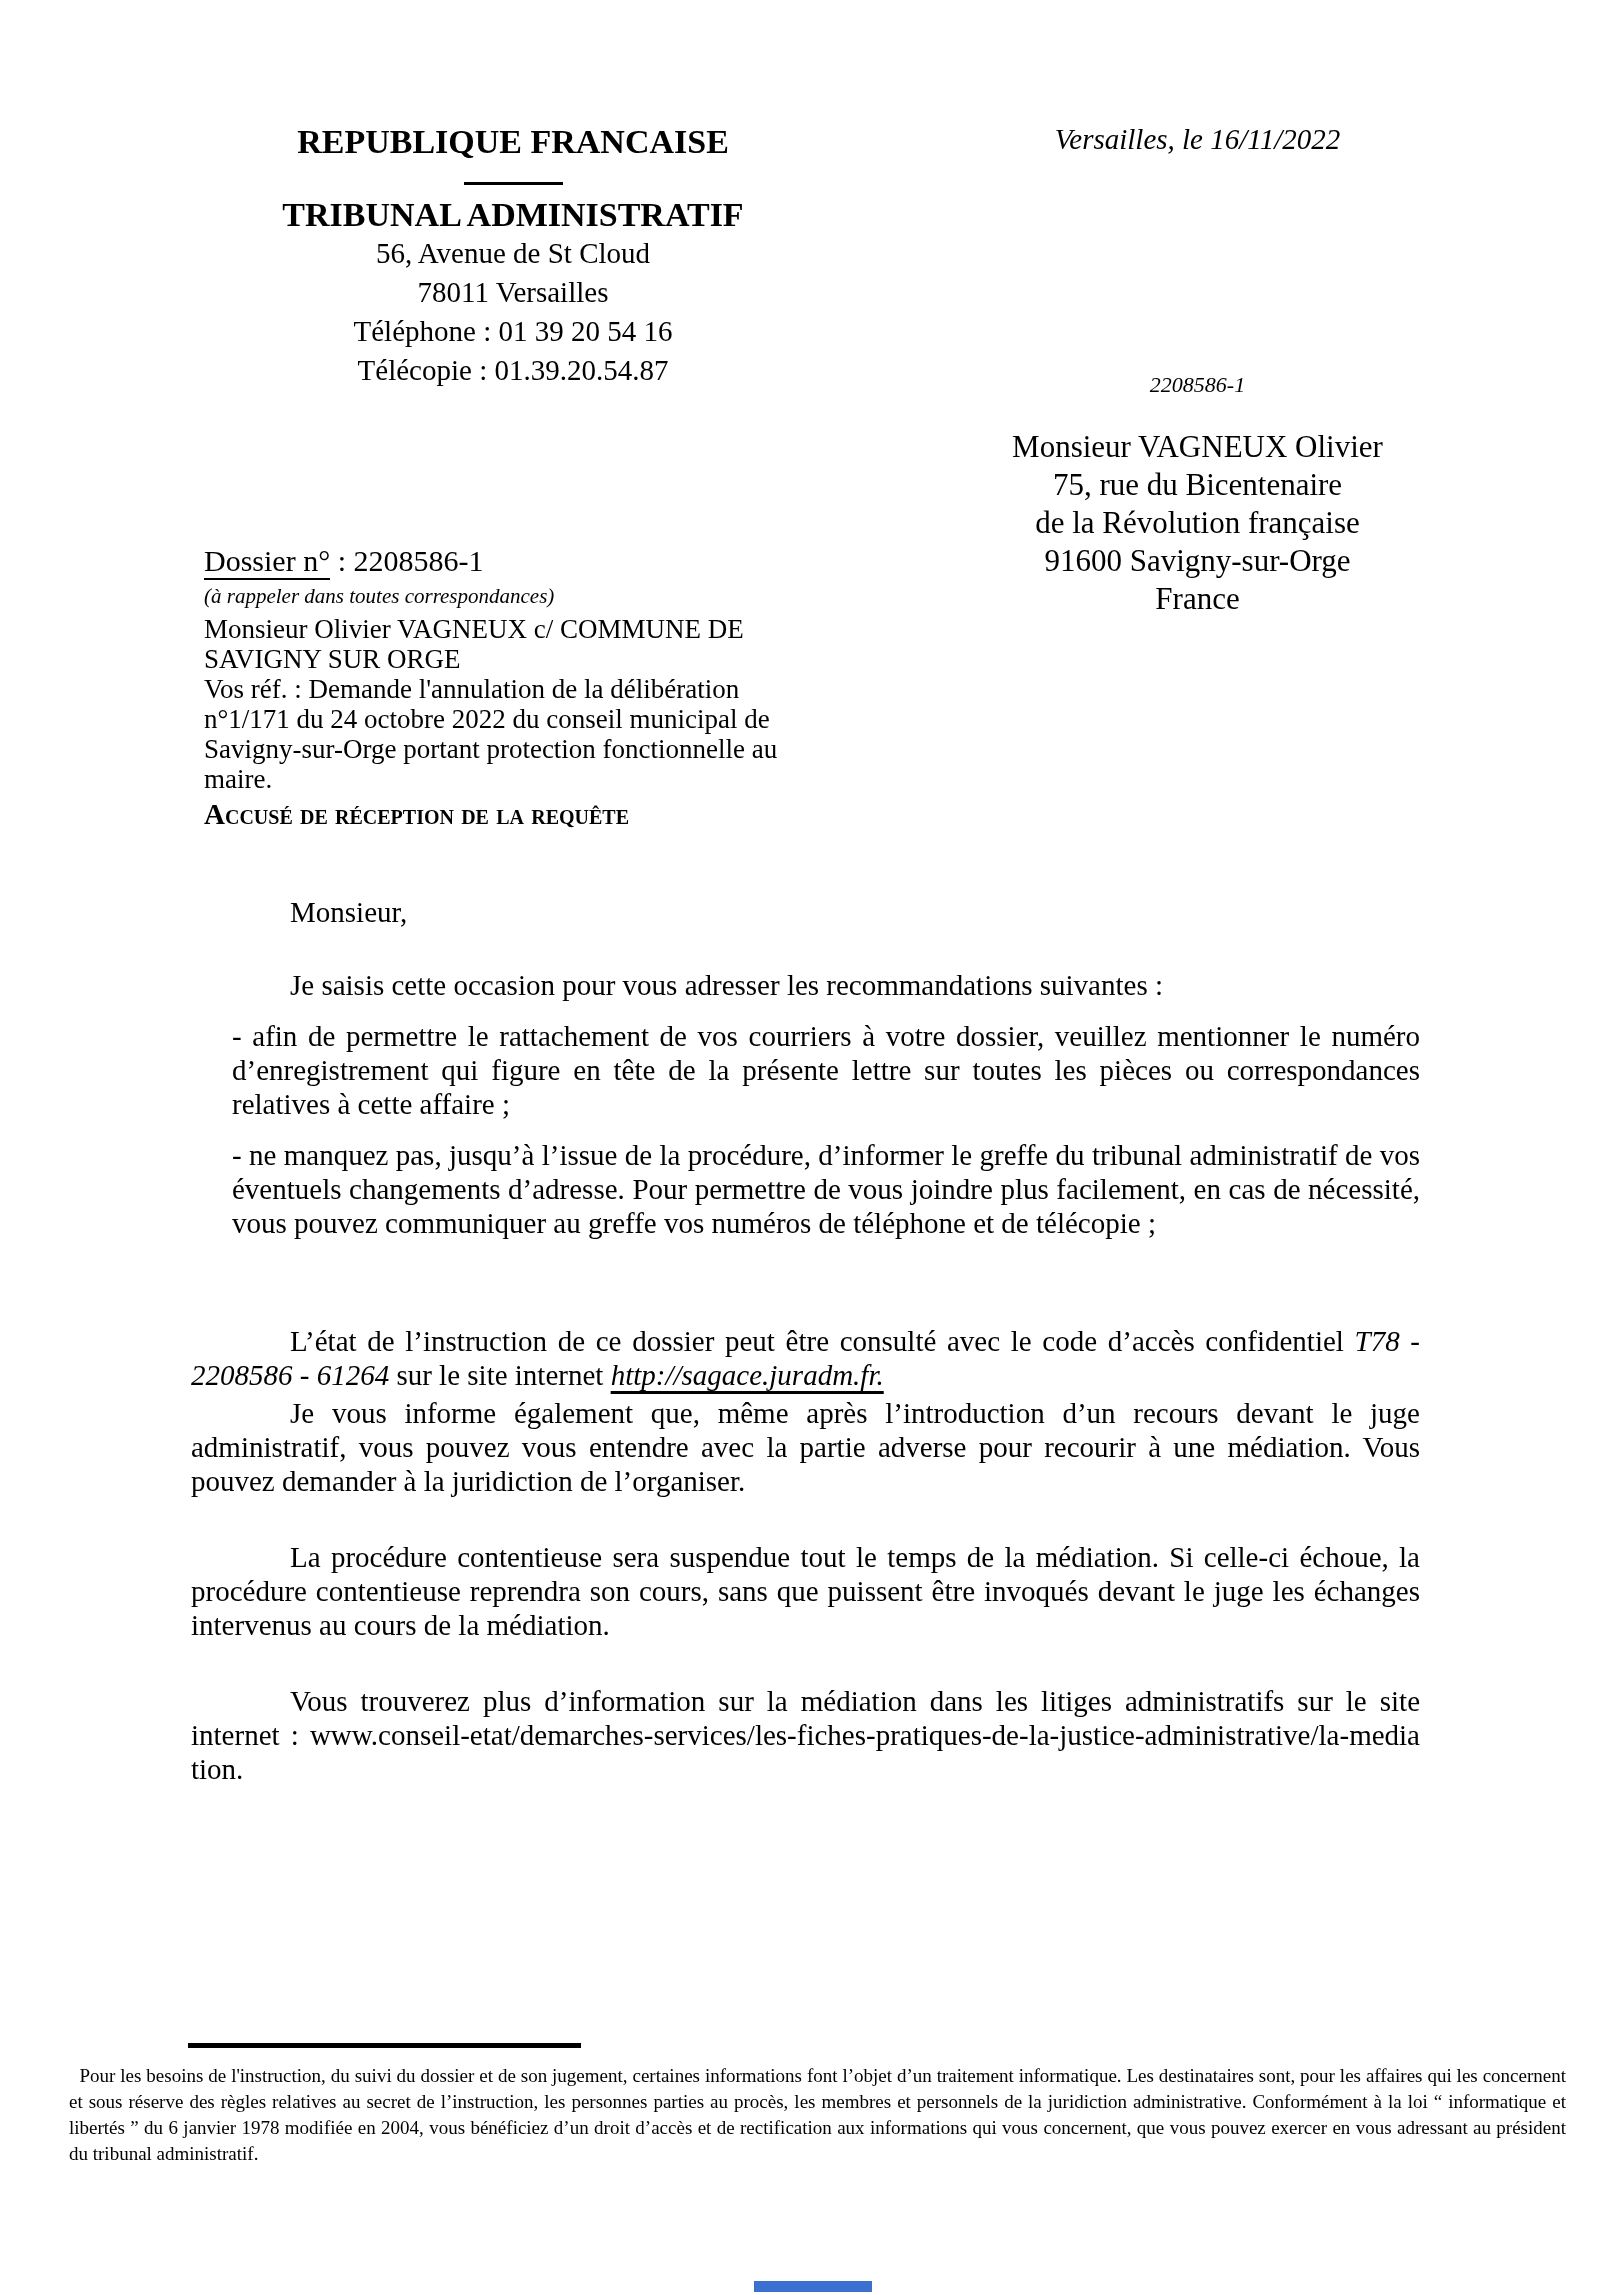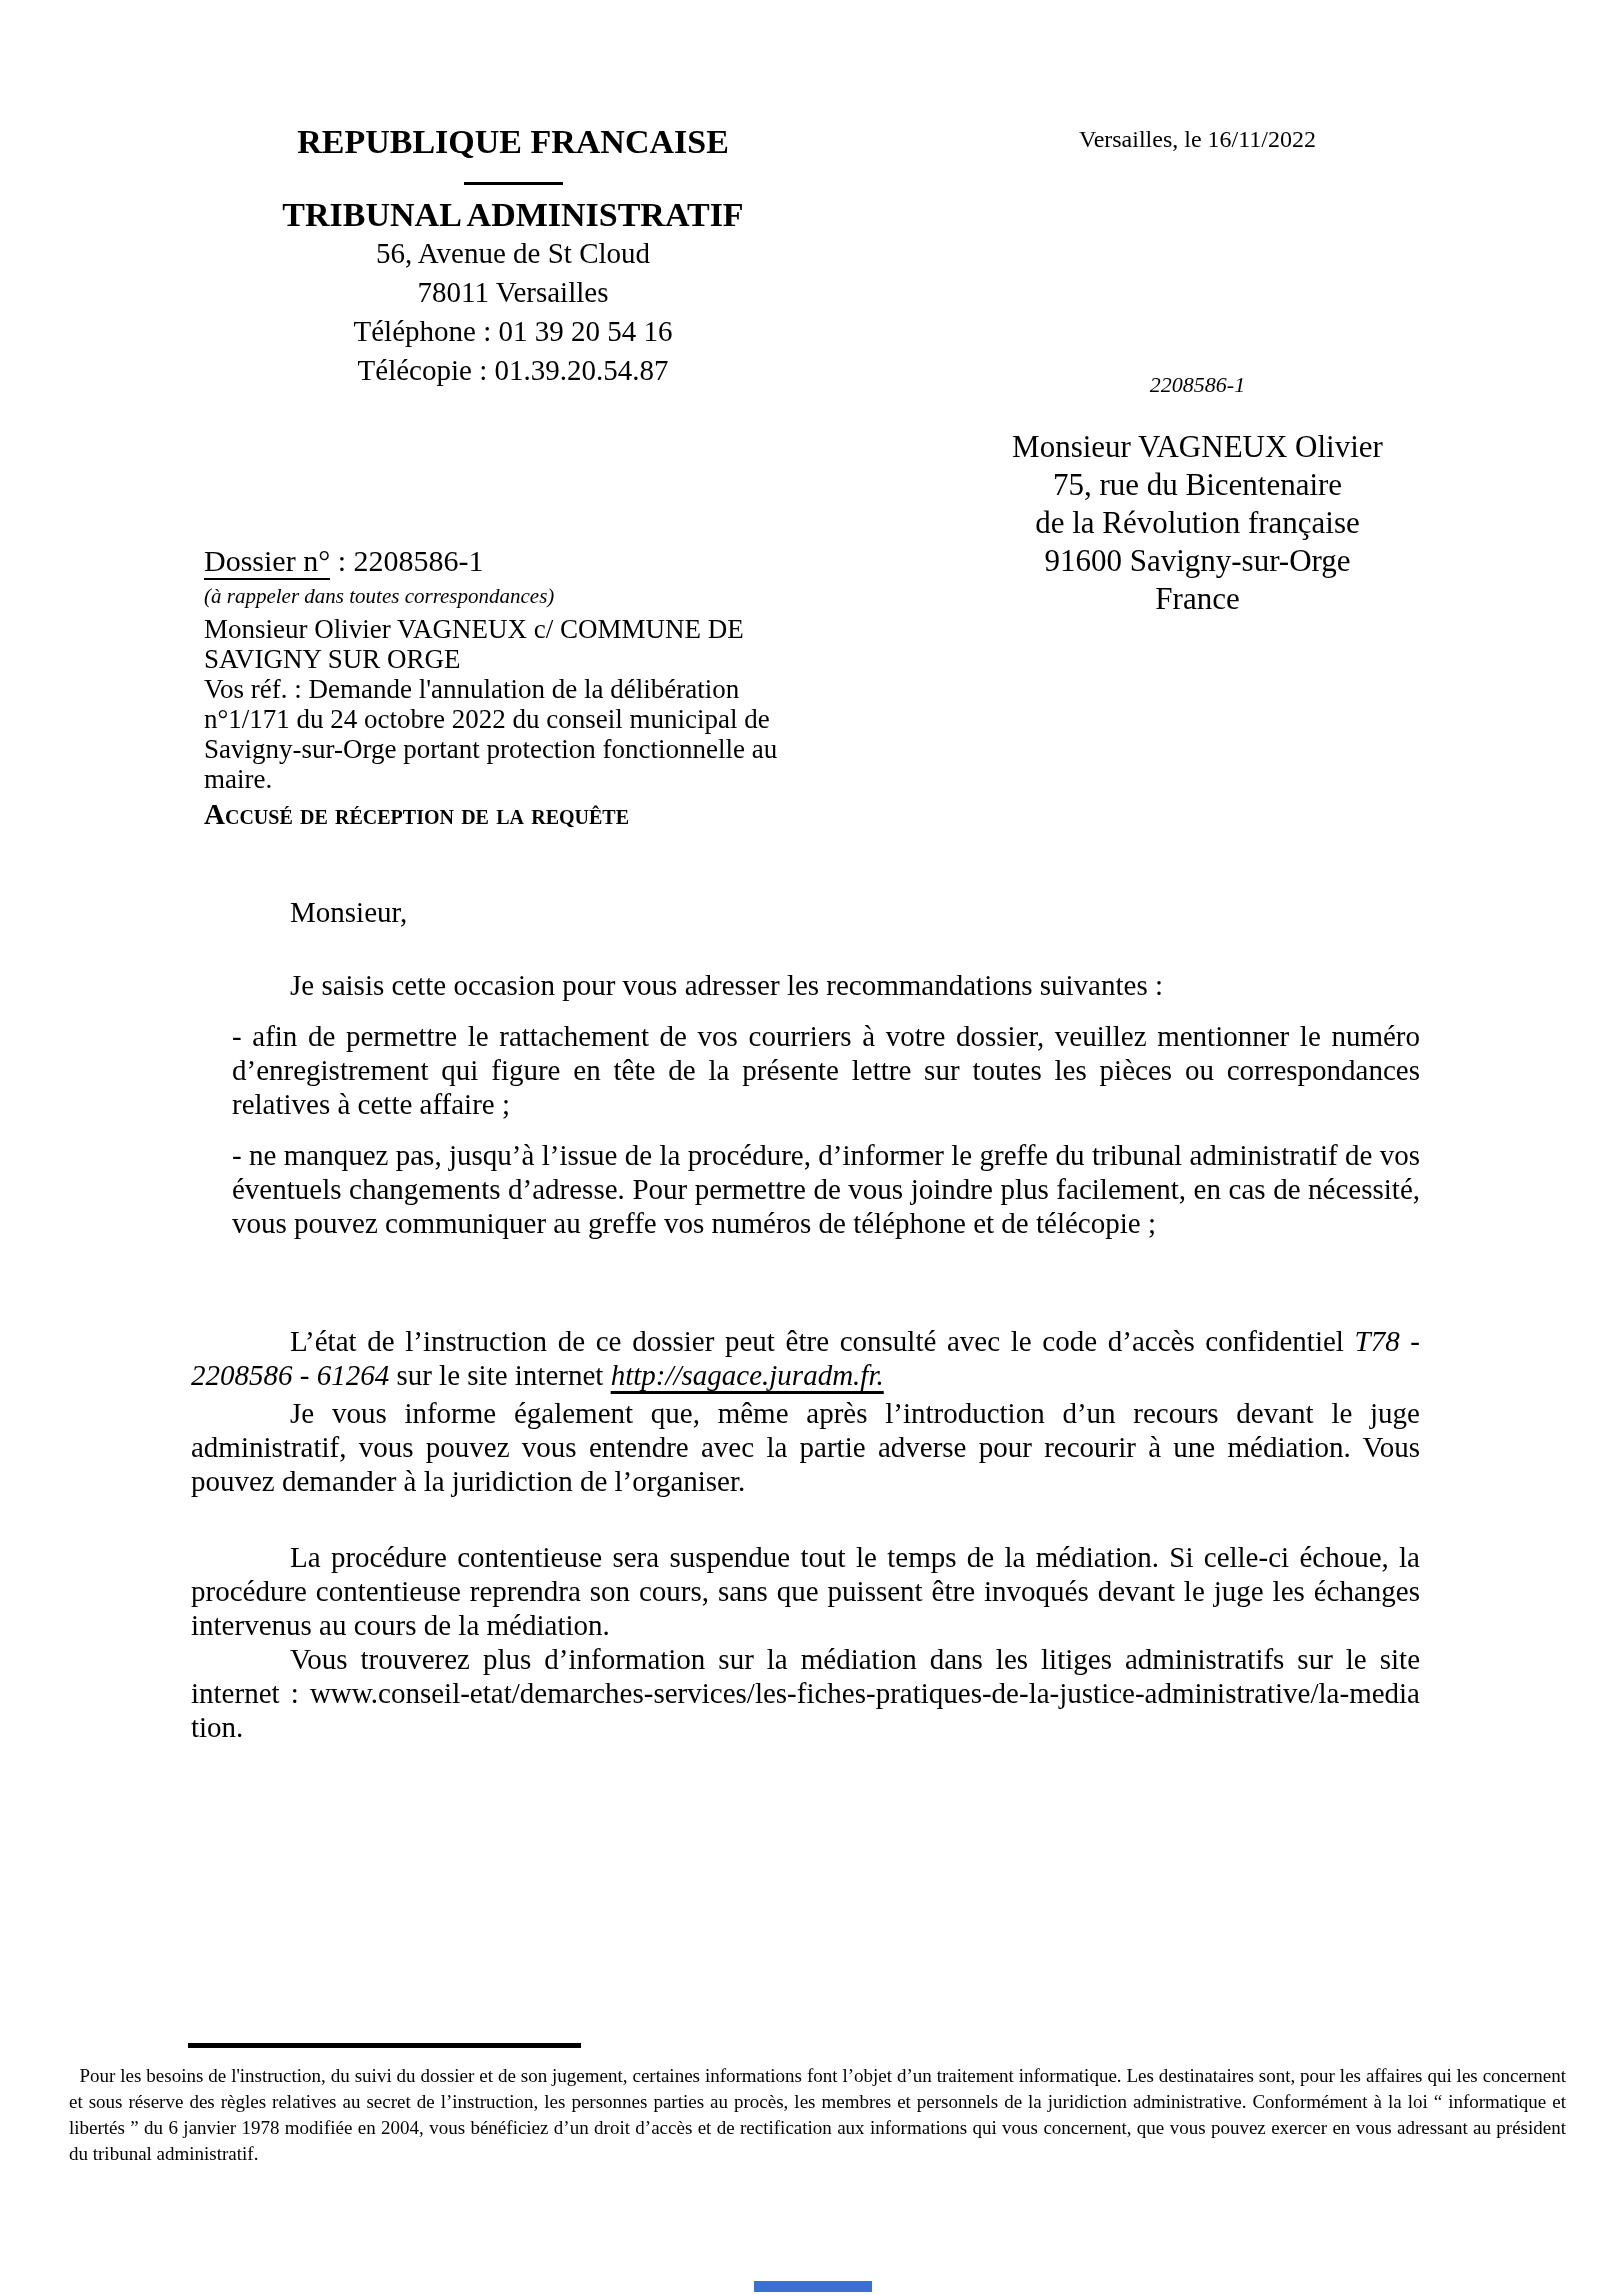--- a/index.html
+++ b/index.html
@@ -24,21 +24,21 @@
   .hl-rule { width:99px; height:2.6px; background:#000; margin:21px auto 10.5px auto; }
   .hl-addr { font-size:29px; line-height:39px; }
   .hl-hours { font-size:23.6px; line-height:31px; white-space:pre-wrap; }
   .hours-wrap { margin-top:37px; }
 
   
   .header-right {
     position:absolute; left:936px; top:122px; width:523px;
     text-align:center;
   }
-  .place-date { font-size:24px; line-height:34px; }
+  .place-date { font-size:29px; line-height:34px;font-style:italic; }
   .case-number-italic { font-style:italic; font-size:22px; line-height:26px; margin-top:216px; }
   .recipient { font-size:31px; line-height:38px; margin-top:30px; }
 
   
   .case-block {
     position:absolute; left:204px; top:542px; width:620px;
     font-size:27px; line-height:30px; text-align:left;
   }
   .dossier-line { font-size:30px; line-height:38px; }
   .dossier-label { border-bottom:2.6px solid #000; padding-bottom:1.3px; }
@@ -51,21 +51,21 @@
     font-size:29px; line-height:34px; text-align:justify;
   }
   .salutation { text-indent:99px; text-align:left; }
   .par { text-indent:99px; margin:0; }
   .p1 { margin-top:26px; }
   .p2 { margin-top:39px; text-align:left; }
   .bullet { margin-left:41px; text-indent:0; margin-top:17px;font-family:Liberation Serif, serif; }
   .p5 { margin-top:84px; }
   .p6 { margin-top:3.9px; }
   .p7 { margin-top:42px; }
-  .p8 { }
+  .p8 { margin-top:42px; }
   .it { font-style:italic; }
   .link {
     font-style:italic;
     text-decoration:underline;
     text-decoration-thickness:2.6px;
     text-underline-offset:5.9px;
   }
   .url-break { word-break:break-all; }
 
   

